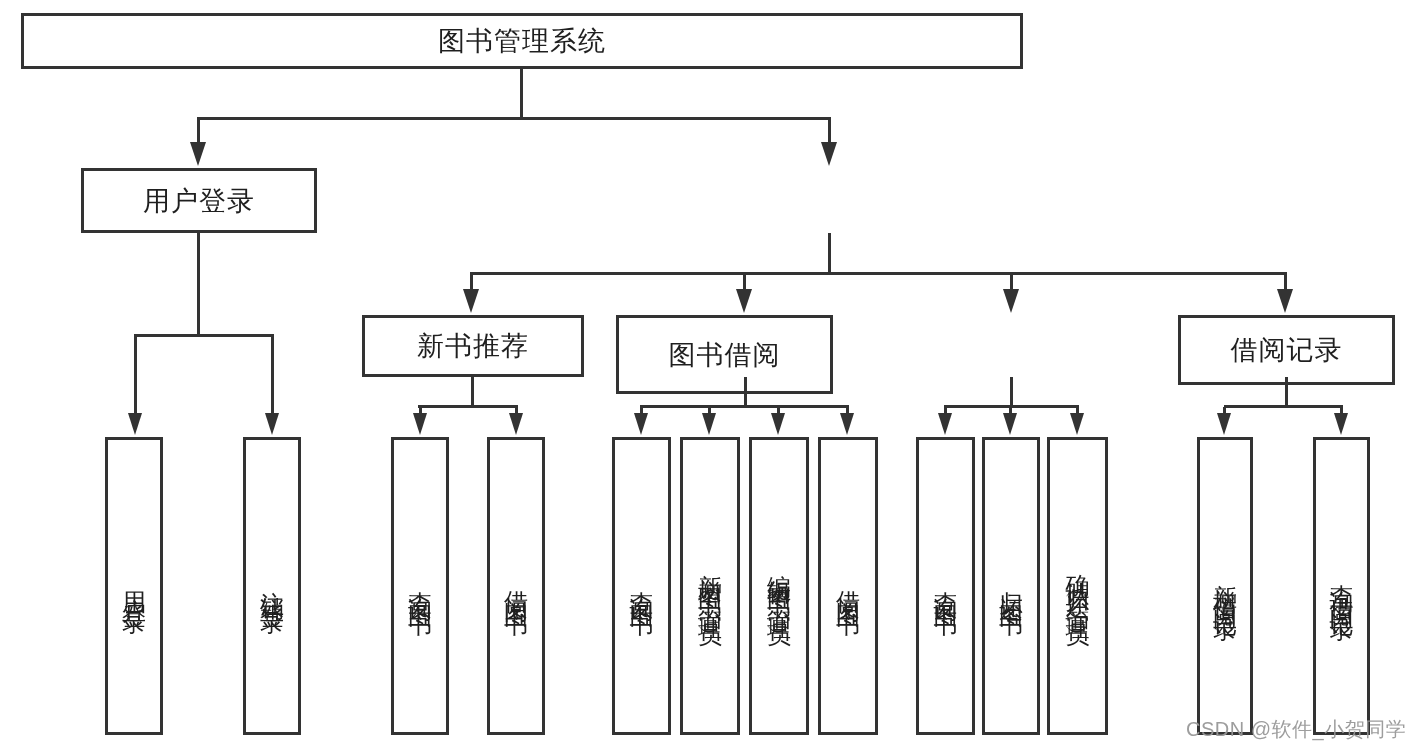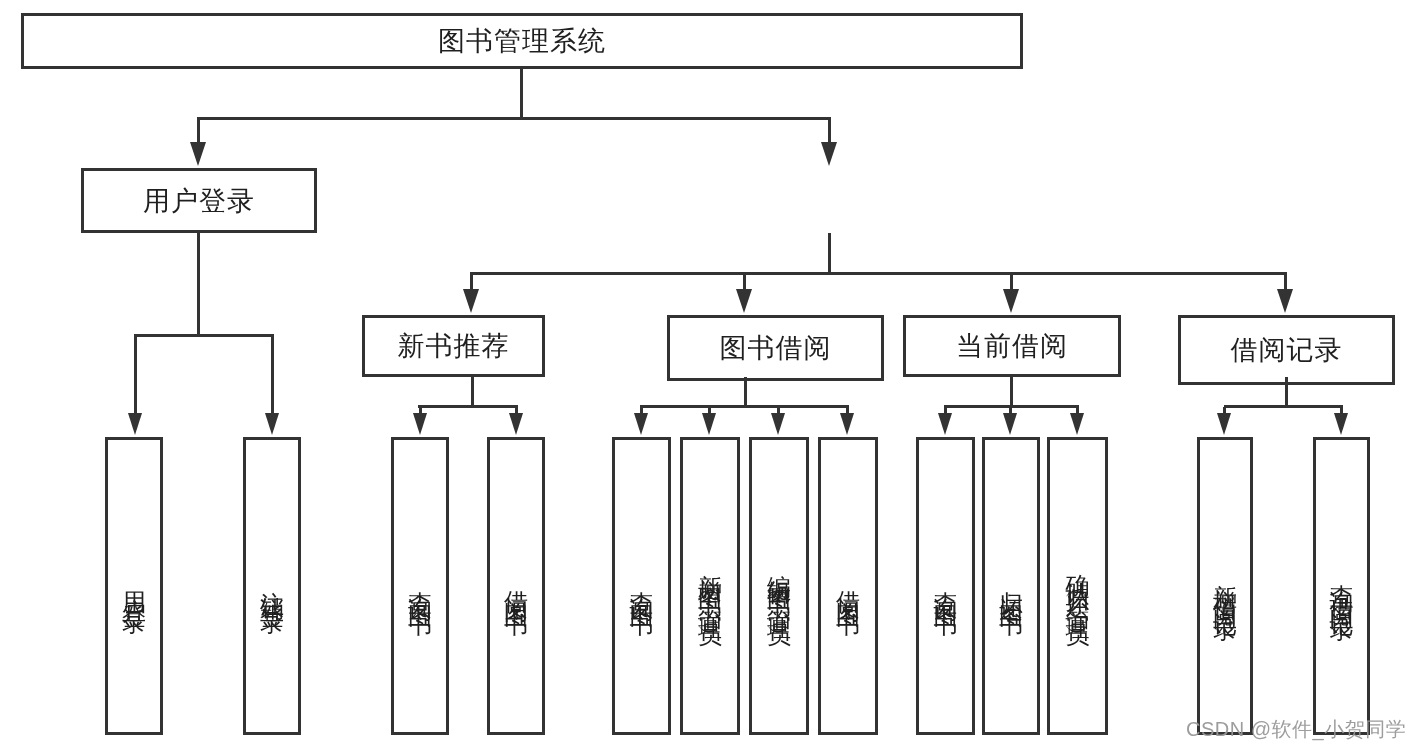--- a/index.html
+++ b/index.html
@@ -89,28 +89,25 @@
   <div class="hline" style="left:470px;top:272px;width:817px;"></div>
   <div class="vline" style="left:470px;top:274px;height:16px;"></div>
   <div class="arrow" style="left:463px;top:289px;"></div>
   <div class="vline" style="left:743px;top:274px;height:16px;"></div>
   <div class="arrow" style="left:736px;top:289px;"></div>
   <div class="vline" style="left:1010px;top:274px;height:16px;"></div>
   <div class="arrow" style="left:1003px;top:289px;"></div>
   <div class="vline" style="left:1284px;top:274px;height:16px;"></div>
   <div class="arrow" style="left:1277px;top:289px;"></div>
 
-  <div class="box" style="left:362px;top:315px;width:183px;height:62px;">
+  <div class="box" style="left:362px;top:315px;width:222px;height:62px;">
     <span>新书推荐</span>
   </div>
-  <div class="box" style="left:667px;top:315px;width:217px;height:66px;">
+  <div class="box" style="left:616px;top:315px;width:217px;height:79px;">
     <span>图书借阅</span>
-  </div>
-  <div class="box" style="left:903px;top:315px;width:218px;height:62px;">
-    <span>当前借阅</span>
   </div>
   <div class="box" style="left:1178px;top:315px;width:217px;height:70px;">
     <span>借阅记录</span>
   </div>
 
   <div class="vline" style="left:471px;top:377px;height:31px;"></div>
   <div class="hline" style="left:418px;top:405px;width:100px;"></div>
   <div class="vline" style="left:419px;top:407px;height:8px;"></div>
   <div class="arrow sm" style="left:413px;top:413px;"></div>
   <div class="vline" style="left:515px;top:407px;height:8px;"></div>

